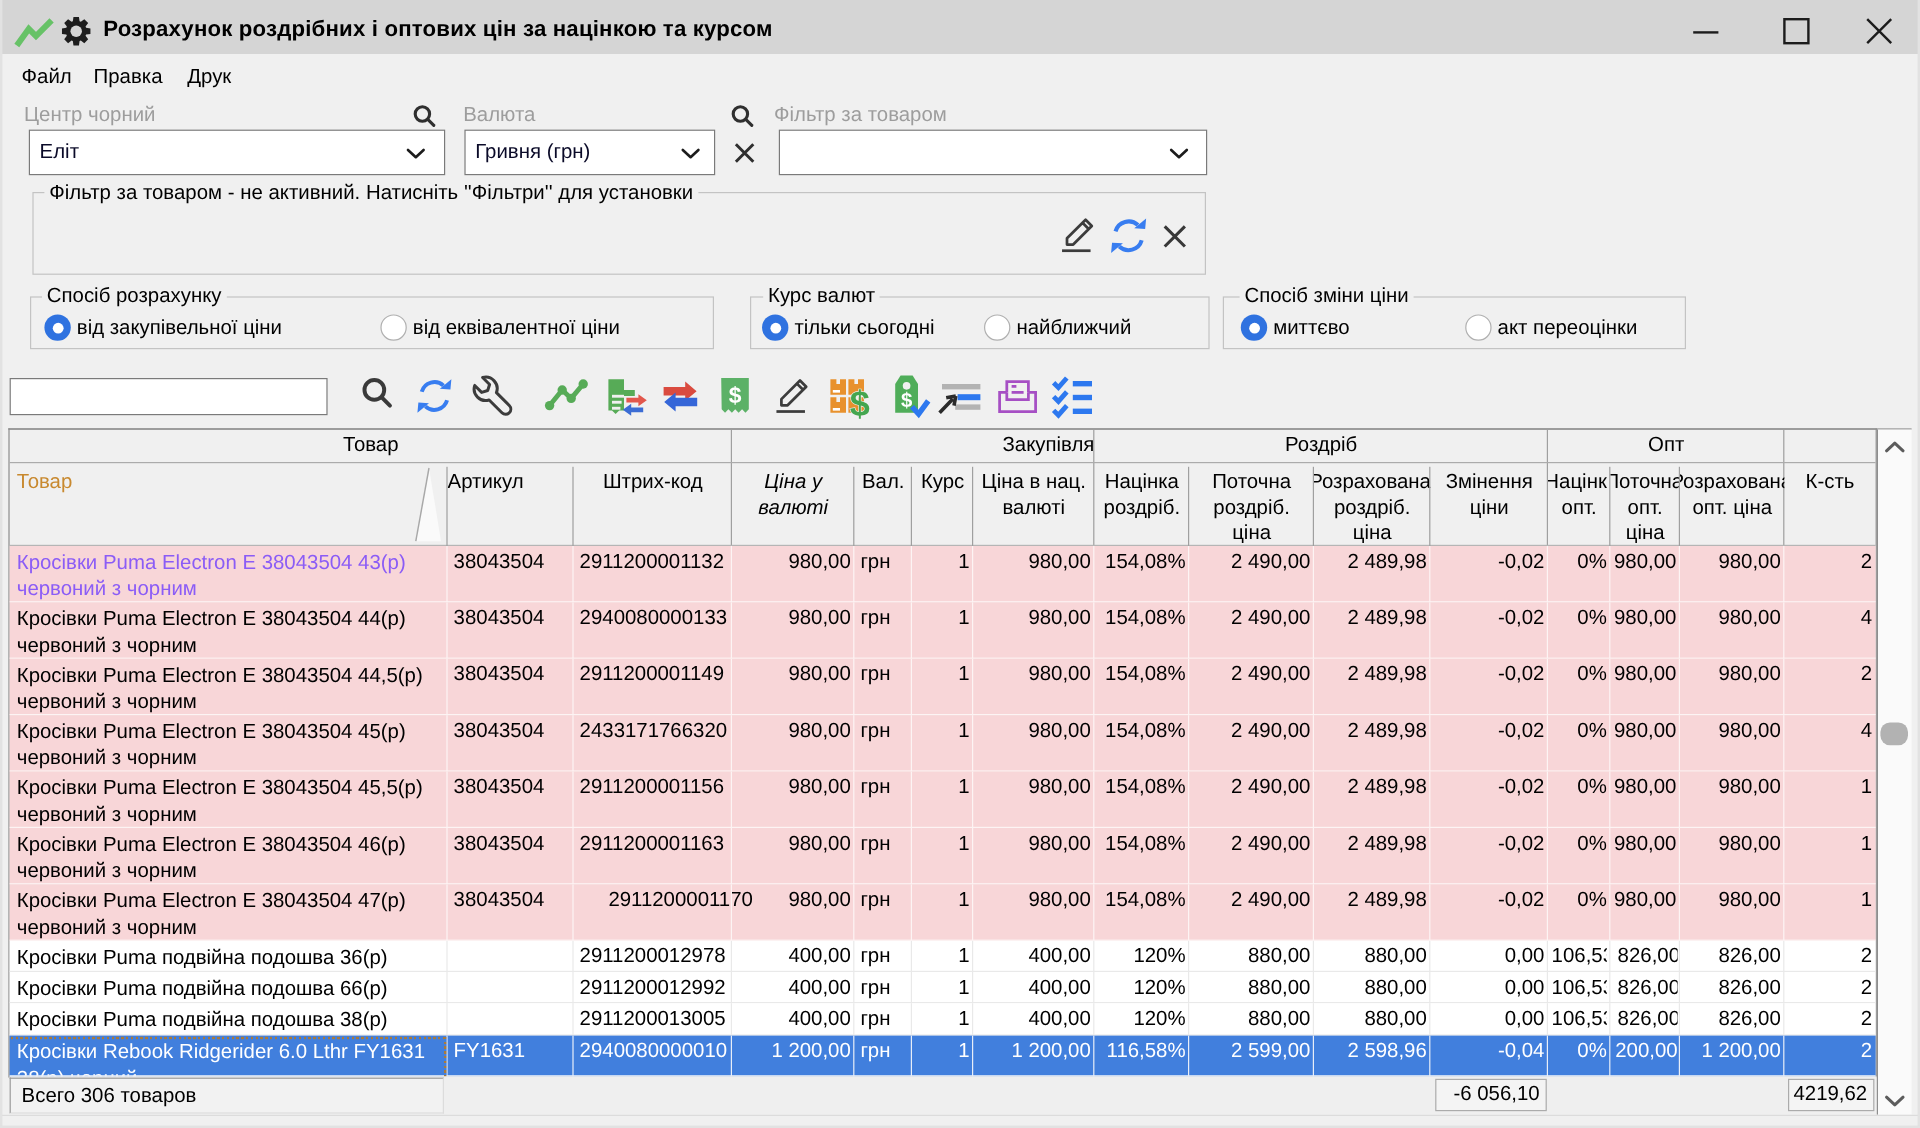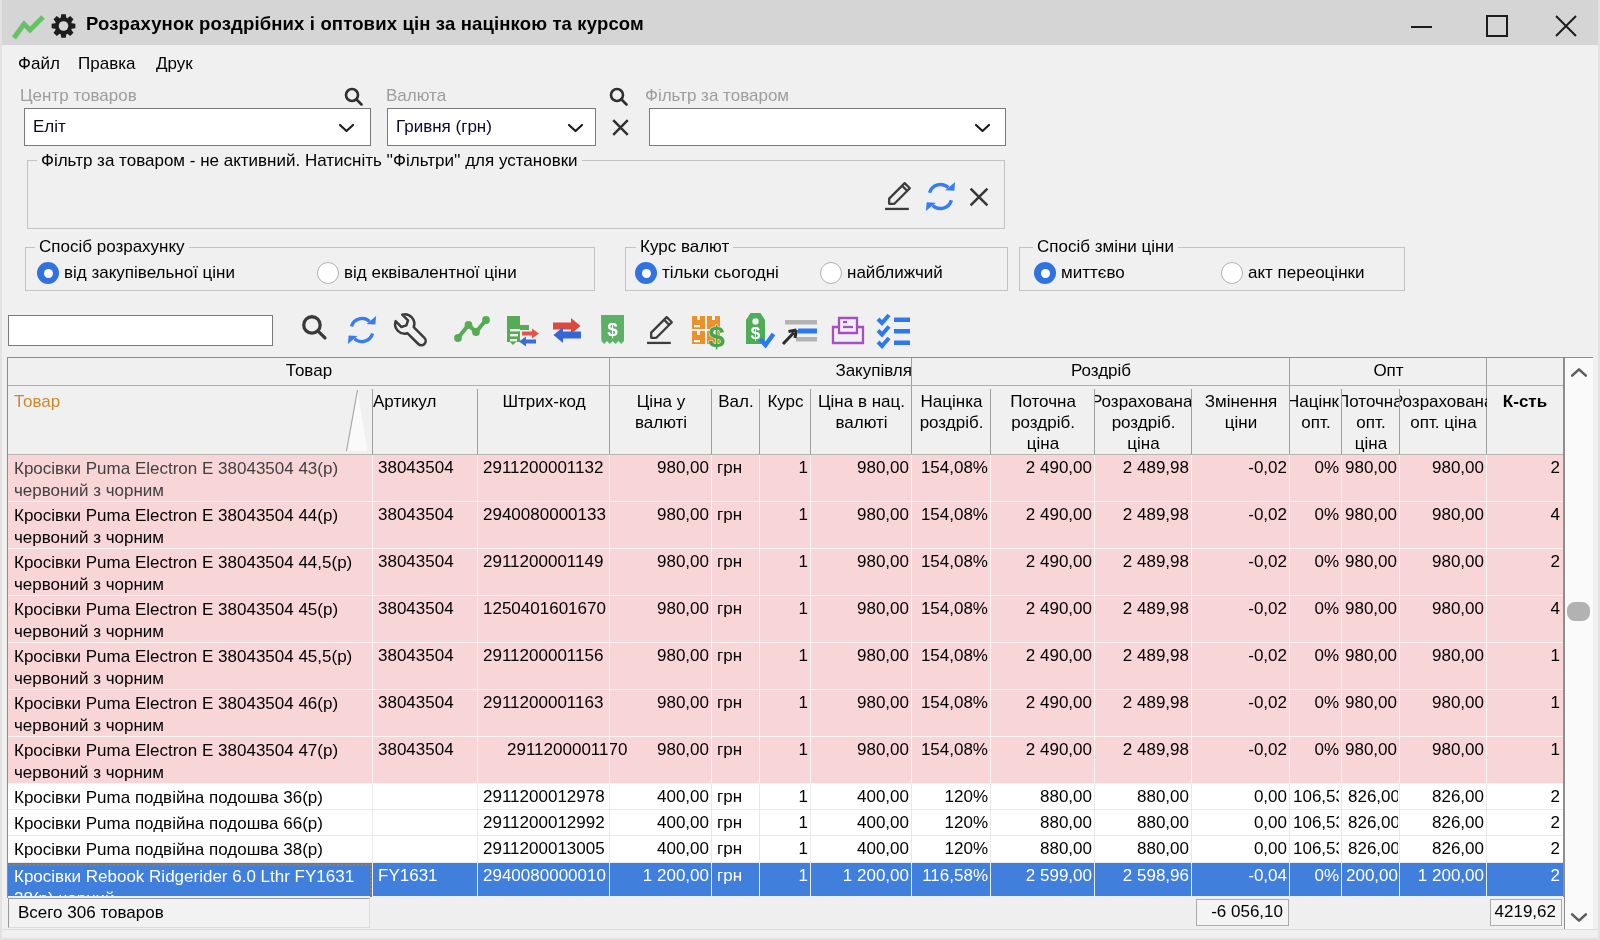--- a/index.html
+++ b/index.html
@@ -29,21 +29,21 @@
 </svg>
 <div class="abs" style="left:86px;top:13px;font-size:18.5px;font-weight:bold;letter-spacing:0.15px;">Розрахунок роздрібних і оптових цін за націнкою та курсом</div>
 <svg style="left:1404px;top:14px" width="180" height="24" viewBox="0 0 180 24">
 <line x1="7" y1="13" x2="28" y2="13" stroke="#1c1c1c" stroke-width="2"></line>
 <rect x="83" y="2" width="20" height="20" fill="none" stroke="#1c1c1c" stroke-width="2"></rect>
 <path d="M152 2 L172 22 M172 2 L152 22" stroke="#1c1c1c" stroke-width="2" fill="none"></path>
 </svg>
 <div class="abs" style="left:18px;top:54px;font-size:17px;">Файл</div>
 <div class="abs" style="left:78px;top:54px;font-size:17px;">Правка</div>
 <div class="abs" style="left:156px;top:54px;font-size:17px;">Друк</div>
-<div class="lbl" style="left:20px;top:86px;">Центр товаров</div>
+<div class="lbl" style="left:20px;top:86px;">Центр чорний</div>
 <svg style="left:344px;top:87px" width="19" height="19" viewBox="0 0 19 19">
 <circle cx="8" cy="8" r="6" fill="none" stroke="#2f2f2f" stroke-width="2.6"></circle>
 <line x1="12.5" y1="12.5" x2="17.5" y2="17.5" stroke="#2f2f2f" stroke-width="2.6" stroke-linecap="round"></line>
 </svg>
 <div class="combo" style="left:24px;top:108px;width:347px;height:38px;">
     <span class="tx" style="color:#0a0a28">Еліт</span>
   </div>
 <svg style="left:338px;top:123px" width="17" height="10" viewBox="0 0 17 10">
 <path d="M2 2 L8.5 8 L15 2" stroke="#1c1c1c" stroke-width="2.2" fill="none" stroke-linecap="round" stroke-linejoin="round"></path>
 </svg>
@@ -217,21 +217,21 @@
 <div class="gline" style="left:8px;top:454px;width:1555px;height:1px;background:#b5b5b5;"></div>
 <div class="c " style="left:8px;top:386px;width:365px;height:69px;">
     <div style="text-align:left;padding-left:6px;padding-top:5px;line-height:21px;"><span style="color:#c8892f;">Товар</span></div>
   </div>
 <div class="c " style="left:373px;top:386px;width:105px;height:69px;">
     <div style="padding-top:5px;line-height:21px;">Артикул</div>
   </div>
 <div class="c " style="left:478px;top:386px;width:132px;height:69px;">
     <div style="text-align:center;padding-top:5px;line-height:21px;">Штрих-код</div>
   </div>
-<div class="c " style="left:610px;top:386px;width:102px;height:69px;">
+<div class="c " style="left:610px;top:386px;width:102px;height:69px;font-style:italic;">
     <div style="text-align:center;padding-top:5px;line-height:21px;">Ціна у<br>валюті</div>
   </div>
 <div class="c " style="left:712px;top:386px;width:48px;height:69px;">
     <div style="text-align:center;padding-top:5px;line-height:21px;">Вал.</div>
   </div>
 <div class="c " style="left:760px;top:386px;width:51px;height:69px;">
     <div style="text-align:center;padding-top:5px;line-height:21px;">Курс</div>
   </div>
 <div class="c " style="left:811px;top:386px;width:101px;height:69px;">
     <div style="text-align:center;padding-top:5px;line-height:21px;">Ціна в нац.<br>валюті</div>
@@ -250,40 +250,40 @@
   </div>
 <div class="c " style="left:1290px;top:386px;width:52px;height:69px;">
     <div style="text-align:center;padding-top:5px;line-height:21px;"><span style="display:inline-block;margin-left:-6px;">Націнк</span><br>опт.</div>
   </div>
 <div class="c " style="left:1342px;top:386px;width:58px;height:69px;">
     <div style="text-align:center;padding-top:5px;line-height:21px;"><span style="display:inline-block;margin-left:-5px;">Поточна</span><br>опт.<br>ціна</div>
   </div>
 <div class="c " style="left:1400px;top:386px;width:87px;height:69px;">
     <div style="text-align:center;padding-top:5px;line-height:21px;"><span style="display:inline-block;margin-left:-8px;">Розрахована</span><br>опт. ціна</div>
   </div>
-<div class="c " style="left:1487px;top:386px;width:76px;height:69px;font-weight:bold;">
+<div class="c " style="left:1487px;top:386px;width:76px;height:69px;">
     <div style="text-align:center;padding-top:5px;line-height:21px;">К-сть</div>
   </div>
 <div class="gline" style="left:372px;top:389px;width:1px;height:66px;"></div>
 <div class="gline" style="left:477px;top:389px;width:1px;height:66px;"></div>
 <div class="gline" style="left:711px;top:389px;width:1px;height:66px;"></div>
 <div class="gline" style="left:759px;top:389px;width:1px;height:66px;"></div>
 <div class="gline" style="left:810px;top:389px;width:1px;height:66px;"></div>
 <div class="gline" style="left:990px;top:389px;width:1px;height:66px;"></div>
 <div class="gline" style="left:1094px;top:389px;width:1px;height:66px;"></div>
 <div class="gline" style="left:1191px;top:389px;width:1px;height:66px;"></div>
 <div class="gline" style="left:1341px;top:389px;width:1px;height:66px;"></div>
 <div class="gline" style="left:1399px;top:389px;width:1px;height:66px;"></div>
 <svg style="left:344px;top:389px" width="24" height="64" viewBox="0 0 24 64">
 <path d="M13.5 1 L2.5 62 L23.5 62 Z" fill="#fafafa"></path>
 <path d="M13.5 1 L2.5 62" stroke="#a8a8a8" stroke-width="1.2" fill="none"></path>
 </svg>
 <div class="abs" style="left:8px;top:455px;width:1555px;height:47px;background:#f8d6d8;"></div>
 <div class="c " style="left:8px;top:455px;width:365px;height:47px;">
-    <div style="padding:3px 0 0 6px;line-height:21.5px;color:#404040;">Кросівки Puma Electron E 38043504 43(р)<br>червоний з чорним</div>
+    <div style="padding:3px 0 0 6px;line-height:21.5px;color:#8b5cf6;">Кросівки Puma Electron E 38043504 43(р)<br>червоний з чорним</div>
   </div>
 <div class="c " style="left:373px;top:455px;width:105px;height:47px;">
     <div style="padding:3px 0 0 5px;color:#000;">38043504</div>
   </div>
 <div class="c " style="left:478px;top:455px;width:132px;height:47px;">
     <div style="padding:3px 0 0 5px;color:#000;">2911200001132</div>
   </div>
 <div class="c " style="left:610px;top:455px;width:102px;height:47px;">
     <div style="padding:3px 3px 0 0;text-align:right;color:#000;">980,00</div>
   </div>
@@ -458,21 +458,21 @@
 <div class="abs" style="left:1486px;top:549px;width:1px;height:47px;background:#fdf4f4;"></div>
 <div class="abs" style="left:8px;top:595px;width:1555px;height:1px;background:#fdf4f4;"></div>
 <div class="abs" style="left:8px;top:596px;width:1555px;height:47px;background:#f8d6d8;"></div>
 <div class="c " style="left:8px;top:596px;width:365px;height:47px;">
     <div style="padding:3px 0 0 6px;line-height:21.5px;color:#000;">Кросівки Puma Electron E 38043504 45(р)<br>червоний з чорним</div>
   </div>
 <div class="c " style="left:373px;top:596px;width:105px;height:47px;">
     <div style="padding:3px 0 0 5px;color:#000;">38043504</div>
   </div>
 <div class="c " style="left:478px;top:596px;width:132px;height:47px;">
-    <div style="padding:3px 0 0 5px;color:#000;">1250401601670</div>
+    <div style="padding:3px 0 0 5px;color:#000;">2433171766320</div>
   </div>
 <div class="c " style="left:610px;top:596px;width:102px;height:47px;">
     <div style="padding:3px 3px 0 0;text-align:right;color:#000;">980,00</div>
   </div>
 <div class="c " style="left:712px;top:596px;width:48px;height:47px;">
     <div style="padding:3px 0 0 5px;color:#000;">грн</div>
   </div>
 <div class="c " style="left:760px;top:596px;width:51px;height:47px;">
     <div style="padding:3px 3px 0 0;text-align:right;color:#000;">1</div>
   </div>

